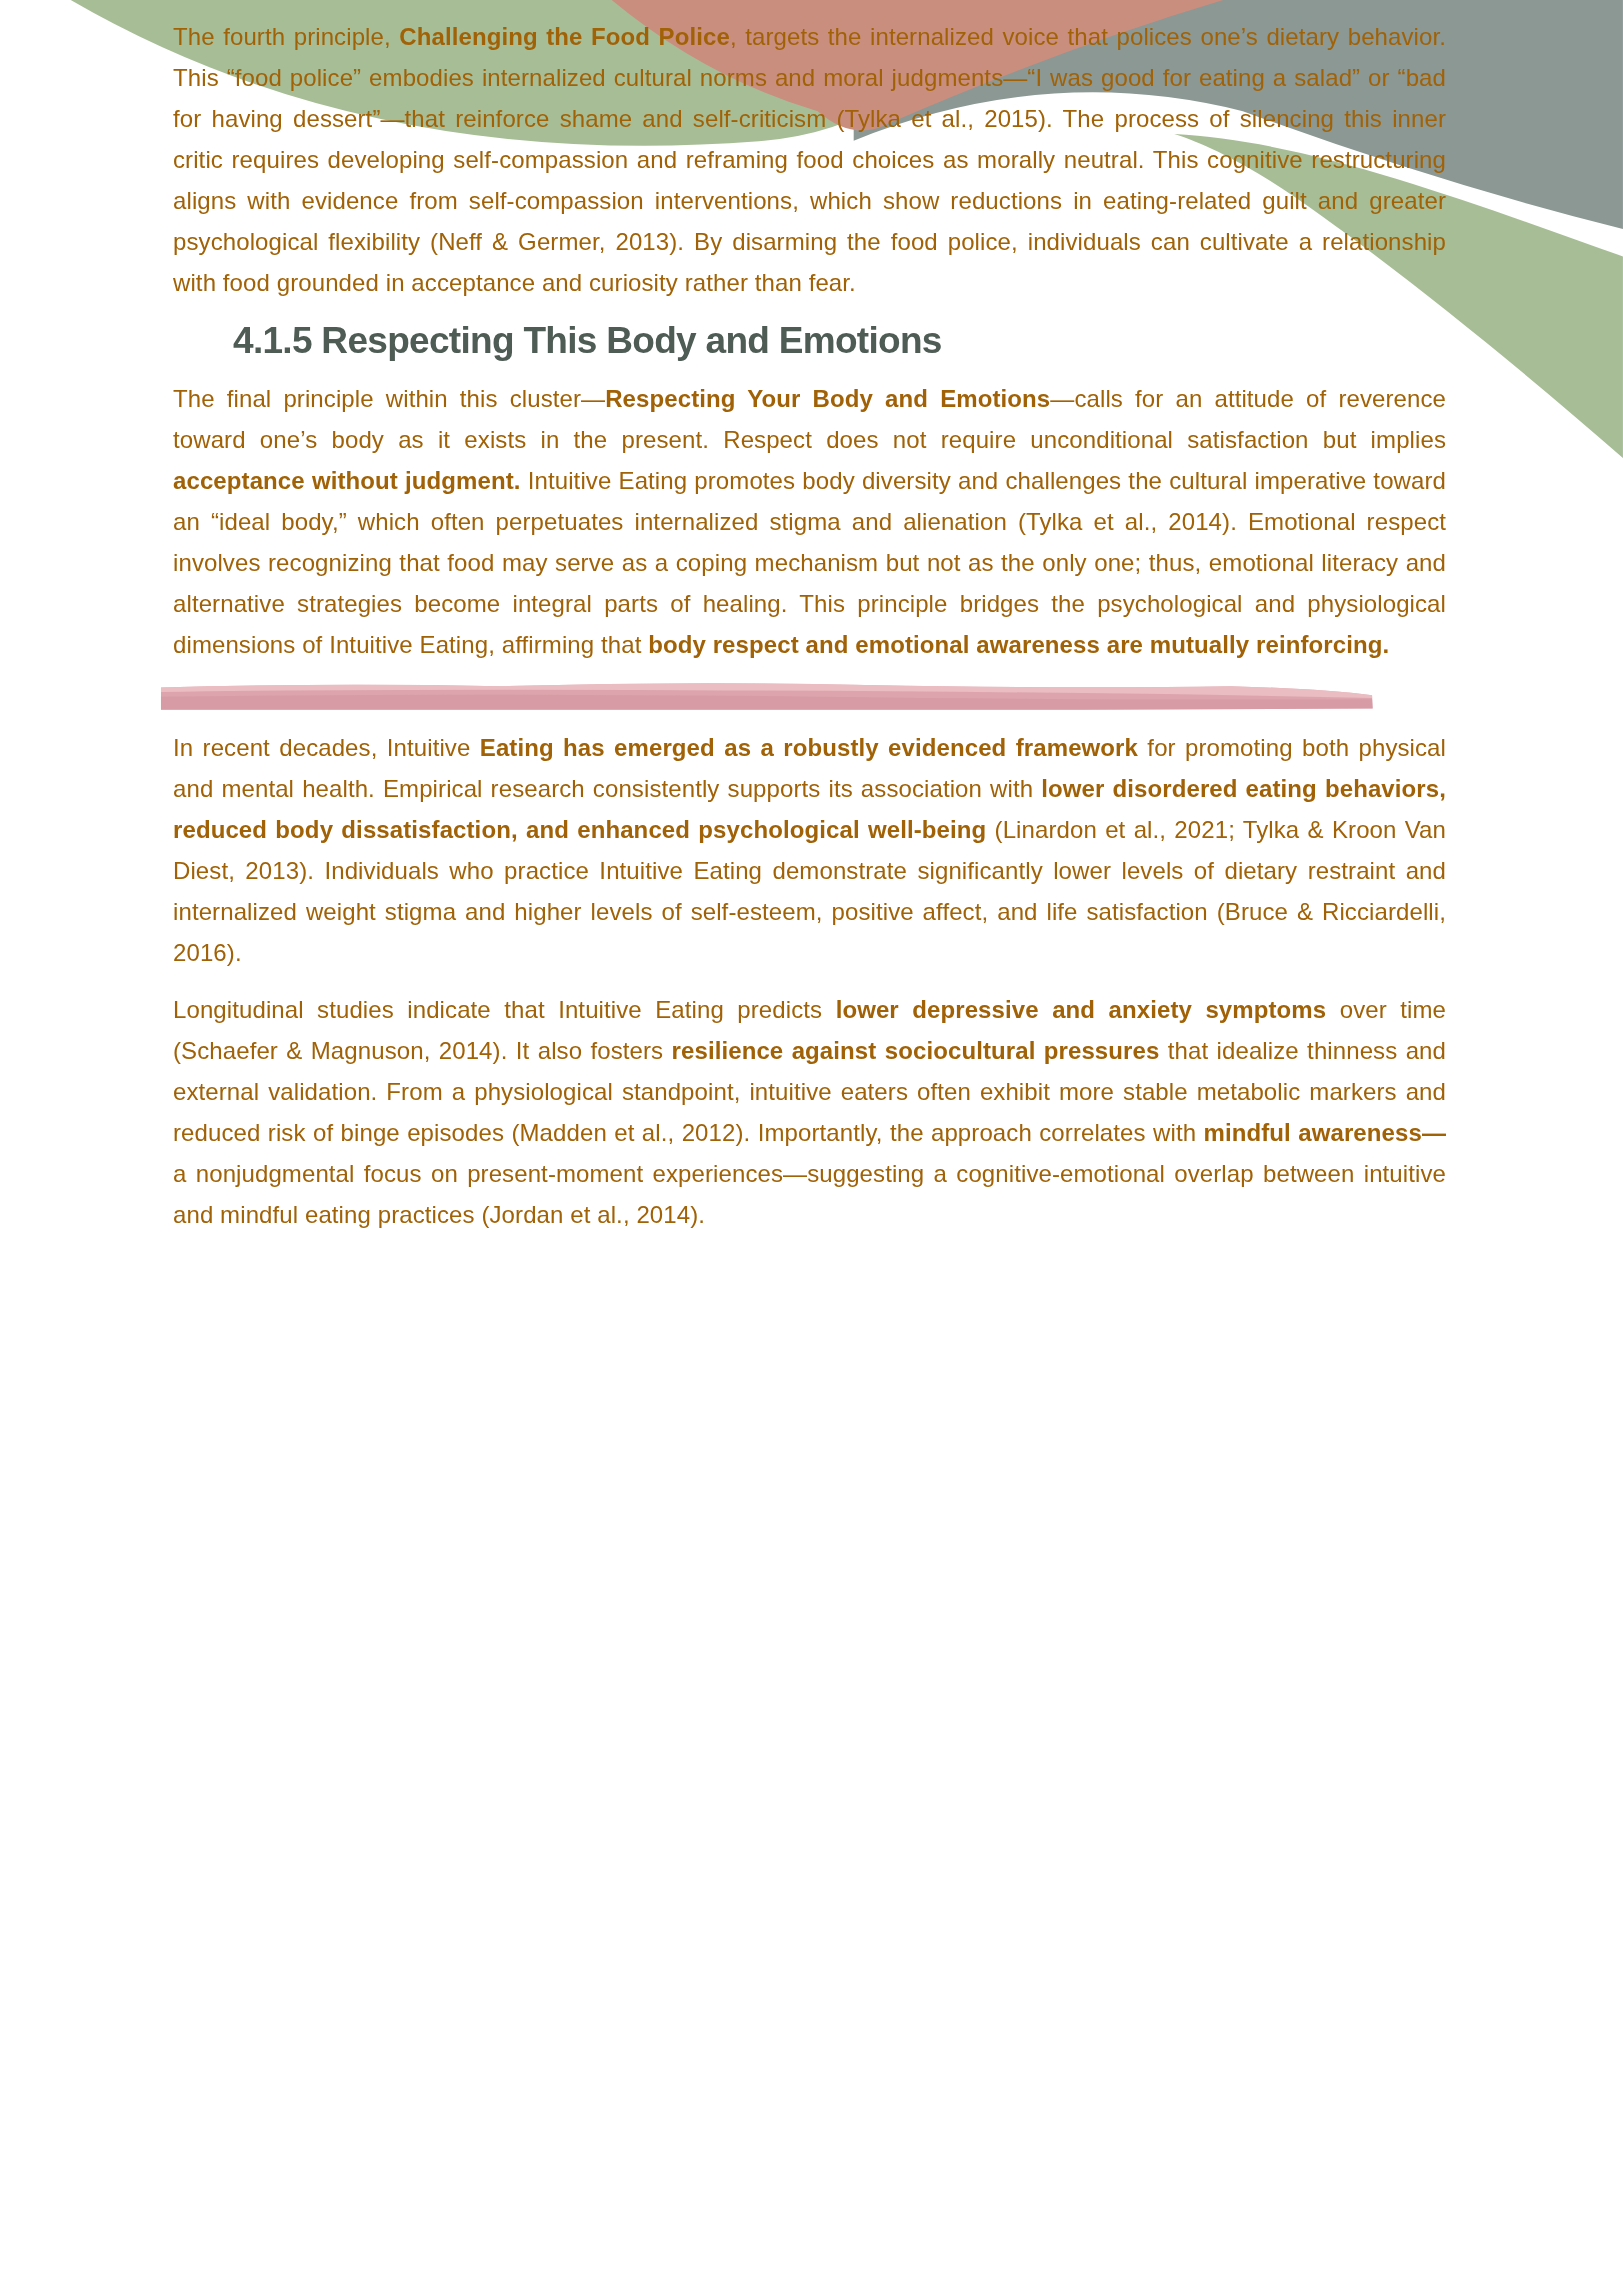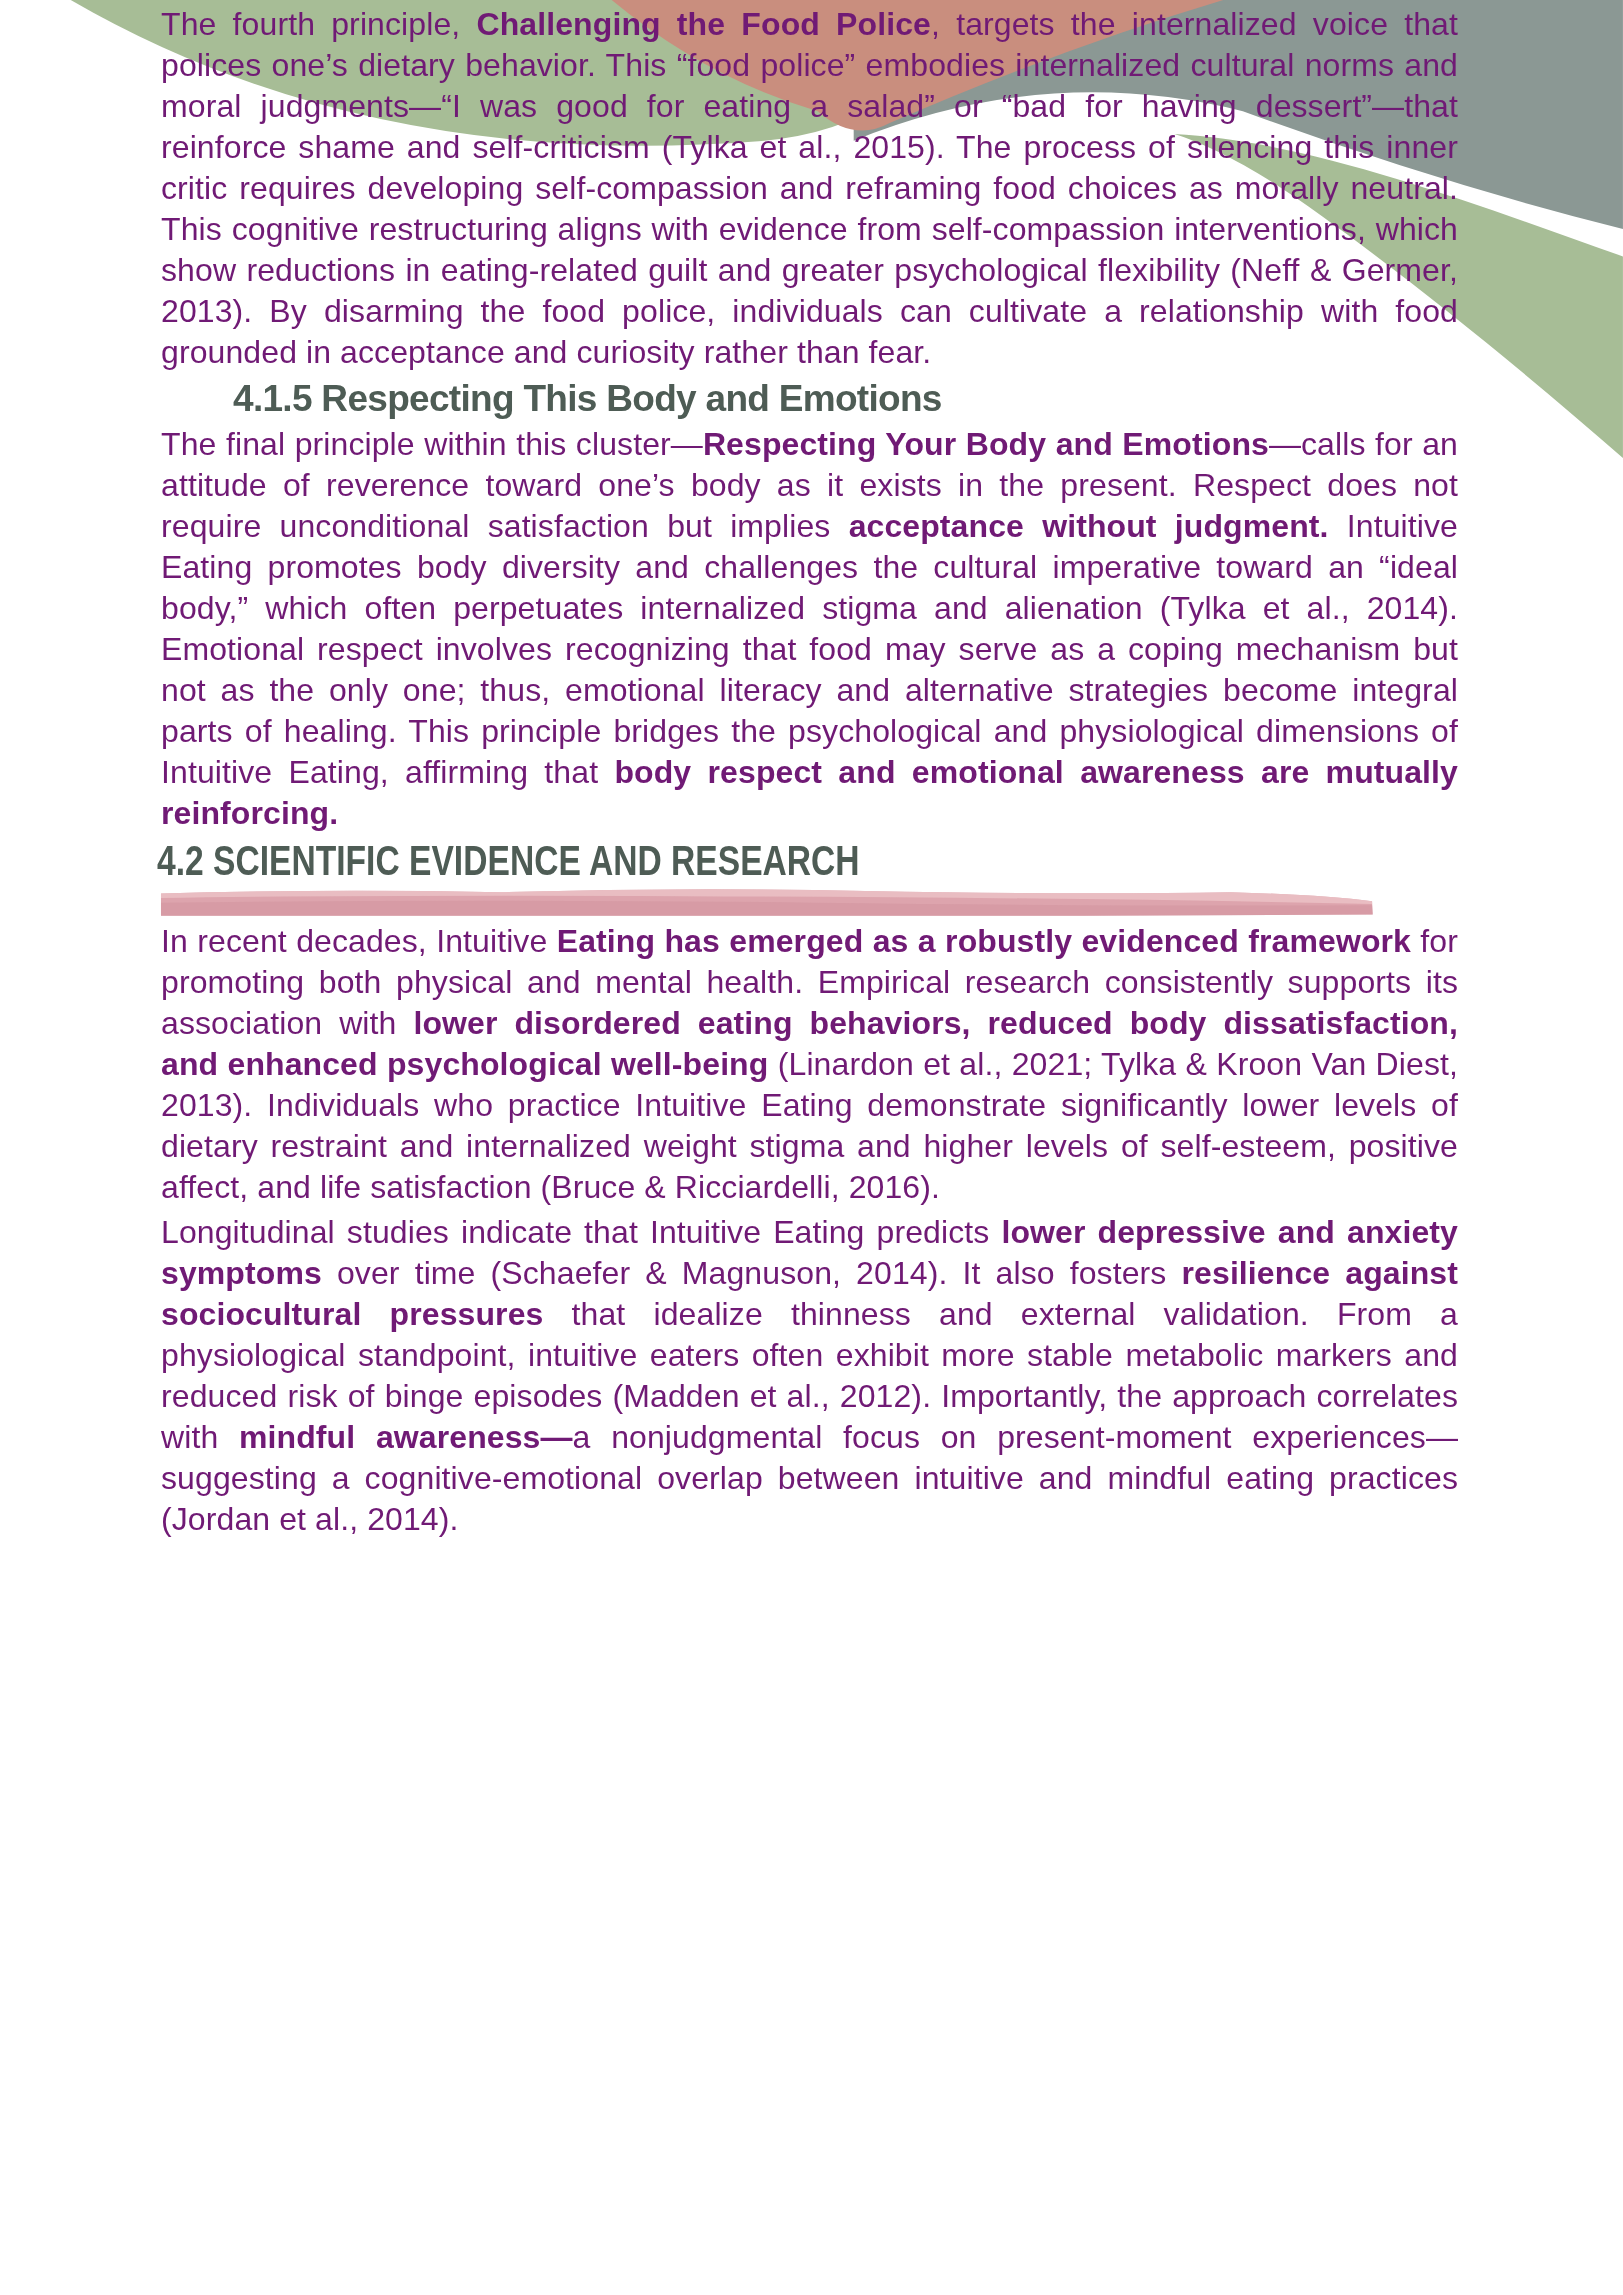--- a/index.html
+++ b/index.html
@@ -39,24 +39,24 @@
   .heading.main .condensed{
     display:inline-block;
     transform:scaleX(0.80);
     transform-origin:0 50%;
     letter-spacing:0px;
   }
   .mt-h0{margin-top:186px;}
   .mt-h1{margin-top:41px;}
   .mt-h2{margin-top:76px;}
   p.body{
-    margin:4px;
-    font-size:32px;
+    margin:16px;
+    font-size:24px;
     line-height:41px;
-    color:#701a75;
+    color:#a16207;
     text-align:justify;
     text-align-last:left;
     letter-spacing:0.1px;
   }
   p.body .b{font-weight:700;}
   .mt-p0{margin-top:69px;}
   .mt-p1{margin-top:54px;}
   .mt-p2{margin-top:58px;}
   .mt-p3{margin-top:36px;}
   .brush{
@@ -74,21 +74,20 @@
   <path d="M 108,0 Q 560,262 1160,216 Q 1400,196 1476,0 Z" fill="#a7bd96"></path>
   <path d="M 1305,215 Q 1600,95 1900,170 Q 2200,280 2481,350 L 2481,0 L 1305,0 Z" fill="#8b9894"></path>
   <path d="M 935,0 Q 1080,120 1250,170 Q 1305,218 1360,188 Q 1620,75 1870,0 Z" fill="#c98e7e"></path>
   <path d="M 1795,205 C 2000,215 2250,310 2481,392 L 2481,700 C 2320,560 2160,430 2020,330 C 1930,263 1850,222 1795,205 Z" fill="#a7bd96"></path>
 </svg>
 
 <main id="content">
     <p class="body mt-p0"><span>The fourth principle, </span><span class="b">Challenging the Food Police</span><span>, targets the internalized voice that polices one’s dietary behavior. This “food police” embodies internalized cultural norms and moral judgments—“I was good for eating a salad” or “bad for having dessert”—that reinforce shame and self-criticism (Tylka et al., 2015). The process of silencing this inner critic requires developing self-compassion and reframing food choices as morally neutral. This cognitive restructuring aligns with evidence from self-compassion interventions, which show reductions in eating-related guilt and greater psychological flexibility (Neff &amp; Germer, 2013). By disarming the food police, individuals can cultivate a relationship with food grounded in acceptance and curiosity rather than fear.</span></p>
     <div class="heading sub mt-h1">4.1.5 Respecting This Body and Emotions</div>
     <p class="body mt-p1"><span>The final principle within this cluster—</span><span class="b">Respecting Your Body and Emotions</span><span>—calls for an attitude of reverence toward one’s body as it exists in the present. Respect does not require unconditional satisfaction but implies </span><span class="b">acceptance without judgment.</span><span> Intuitive Eating promotes body diversity and challenges the cultural imperative toward an “ideal body,” which often perpetuates internalized stigma and alienation (Tylka et al., 2014). Emotional respect involves recognizing that food may serve as a coping mechanism but not as the only one; thus, emotional literacy and alternative strategies become integral parts of healing. This principle bridges the psychological and physiological dimensions of Intuitive Eating, affirming that </span><span class="b">body respect and emotional awareness are mutually reinforcing.</span></p>
-    <div class="heading main mt-h2"><span class="condensed">4.2 SCIENTIFIC EVIDENCE AND RESEARCH</span></div>
     <div class="brush">
       <svg width="1217" height="30" viewBox="0 0 1860 46">
         <path fill="#dda4ad" d="M 0,10 Q 250,3 520,8 Q 800,0 1080,6 Q 1400,12 1640,8 Q 1780,12 1857,22 L 1858,42 Q 1400,45 800,44 L 0,44 Z"></path>
         <path fill="#d2939f" opacity="0.55" d="M 0,24 Q 500,18 1000,24 Q 1500,30 1857,28 L 1858,42 Q 1400,45 800,44 L 0,44 Z"></path>
         <path fill="#ecc3c7" opacity="0.8" d="M 0,10 Q 250,3 520,8 Q 800,0 1080,6 Q 1400,12 1640,8 Q 1780,12 1857,22 L 1857,26 Q 1400,16 800,14 Q 300,12 0,17 Z"></path>
       </svg>
     </div>
     <p class="body mt-p2"><span>In recent decades, Intuitive </span><span class="b">Eating has emerged as a robustly evidenced framework</span><span> for promoting both physical and mental health. Empirical research consistently supports its association with </span><span class="b">lower disordered eating behaviors, reduced body dissatisfaction, and enhanced psychological well-being</span><span> (Linardon et al., 2021; Tylka &amp; Kroon Van Diest, 2013). Individuals who practice Intuitive Eating demonstrate significantly lower levels of dietary restraint and internalized weight stigma and higher levels of self-esteem, positive affect, and life satisfaction (Bruce &amp; Ricciardelli, 2016).</span></p>
     <p class="body mt-p3"><span>Longitudinal studies indicate that Intuitive Eating predicts </span><span class="b">lower depressive and anxiety symptoms</span><span> over time (Schaefer &amp; Magnuson, 2014). It also fosters </span><span class="b">resilience against sociocultural pressures</span><span> that idealize thinness and external validation. From a physiological standpoint, intuitive eaters often exhibit more stable metabolic markers and reduced risk of binge episodes (Madden et al., 2012). Importantly, the approach correlates with </span><span class="b">mindful awareness—</span><span>a nonjudgmental focus on present-moment experiences—suggesting a cognitive-emotional overlap between intuitive and mindful eating practices (Jordan et al., 2014).</span></p>
   </main>

